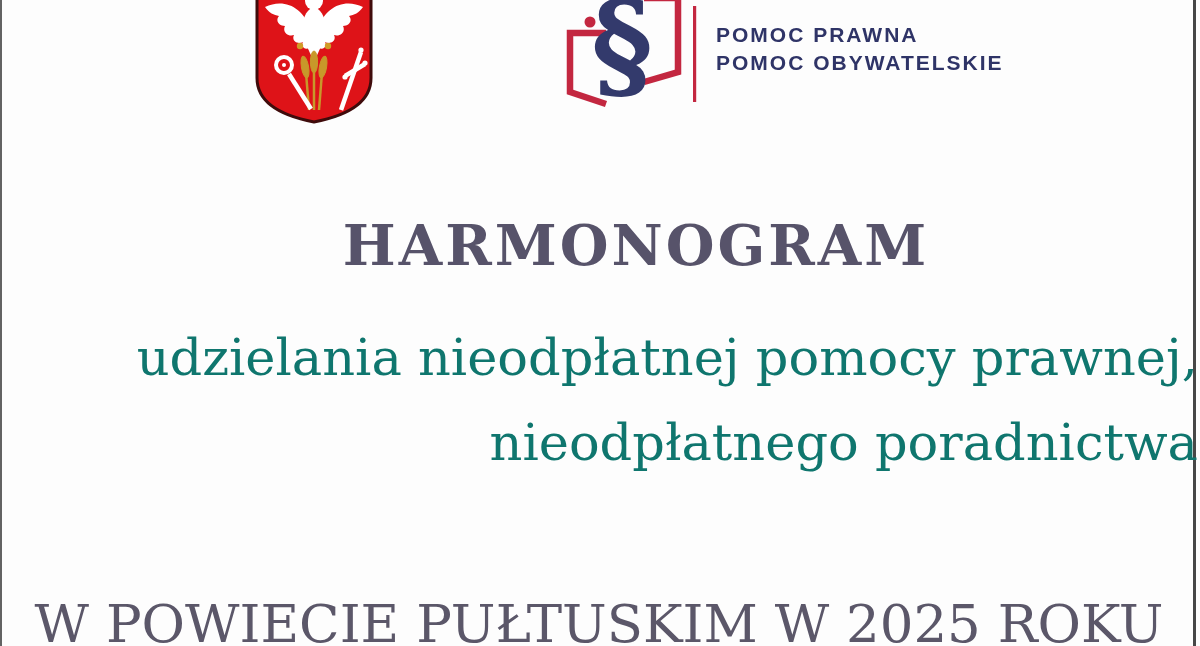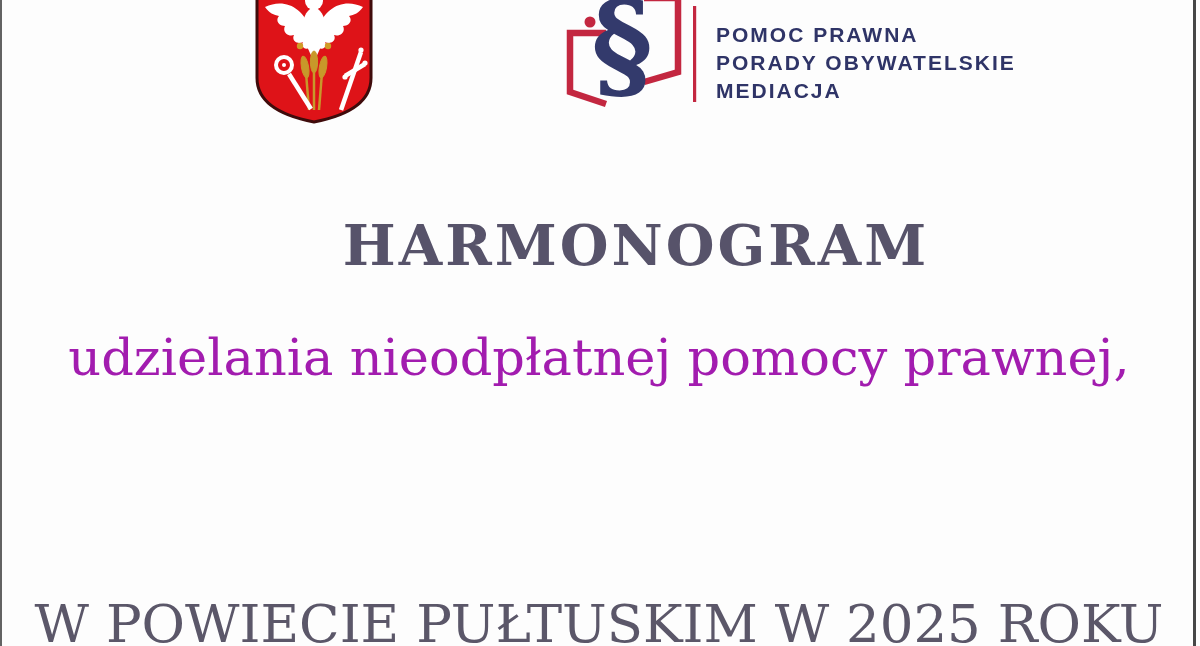--- a/index.html
+++ b/index.html
@@ -23,22 +23,22 @@
   }
 
   
   .title{
     position:absolute;left:0;top:215px;width:1198px;margin:0;
     text-align:center;font-family:"DejaVu Serif", serif;font-weight:bold;
     font-size:56px;line-height:60px;letter-spacing:3px;color:#57536a;padding-left:37px;
   }
   .subtitle{
     position:absolute;left:0;top:315px;width:1198px;
-    text-align:center;font-family:"DejaVu Serif", serif;
-    font-size:51px;line-height:85px;color:#a21caf;
+    text-align:right;font-family:"DejaVu Serif", serif;
+    font-size:51px;line-height:85px;color:#0f766e;
   }
   .footer-line{
     position:absolute;left:0;top:594px;width:1198px;
     text-align:center;font-family:"DejaVu Serif", serif;
     font-size:53px;line-height:60px;color:#5b5769;white-space:nowrap;
   }
 </style>
 </head>
 <body>
 
@@ -87,23 +87,23 @@
 <svg class="logo-icon" viewBox="0 0 150 112" aria-hidden="true">
   <circle cx="32" cy="22" r="5.5" fill="#c32740"></circle>
   <path d="M48,33 L12,33 L12,92 L48,104" stroke="#c32740" stroke-width="6.5" fill="none"></path>
   <path d="M86,-2 L120,-2 L120,72 L86,82" stroke="#c32740" stroke-width="6.5" fill="none"></path>
   <text x="64" y="86" text-anchor="middle" font-family="DejaVu Serif, serif" font-weight="bold" font-size="118" fill="#333a6c">§</text>
   <rect x="135" y="6" width="3.2" height="96" fill="#c32740"></rect>
 </svg>
 
 <div class="logo-text">
   <div>POMOC PRAWNA</div>
-  <div>PORADY OBYWATELSKIE</div>
-  <div>MEDIACJA</div>
+  <div>POMOC OBYWATELSKIE</div>
 </div>
 
 <h1 class="title">HARMONOGRAM</h1>
 
 <div class="subtitle">
   <div>udzielania nieodpłatnej pomocy prawnej,</div>
+  <div>nieodpłatnego poradnictwa</div>
 </div>
 
 <div class="footer-line">W POWIECIE PUŁTUSKIM W 2025 ROKU</div>
 
 </body></html>

